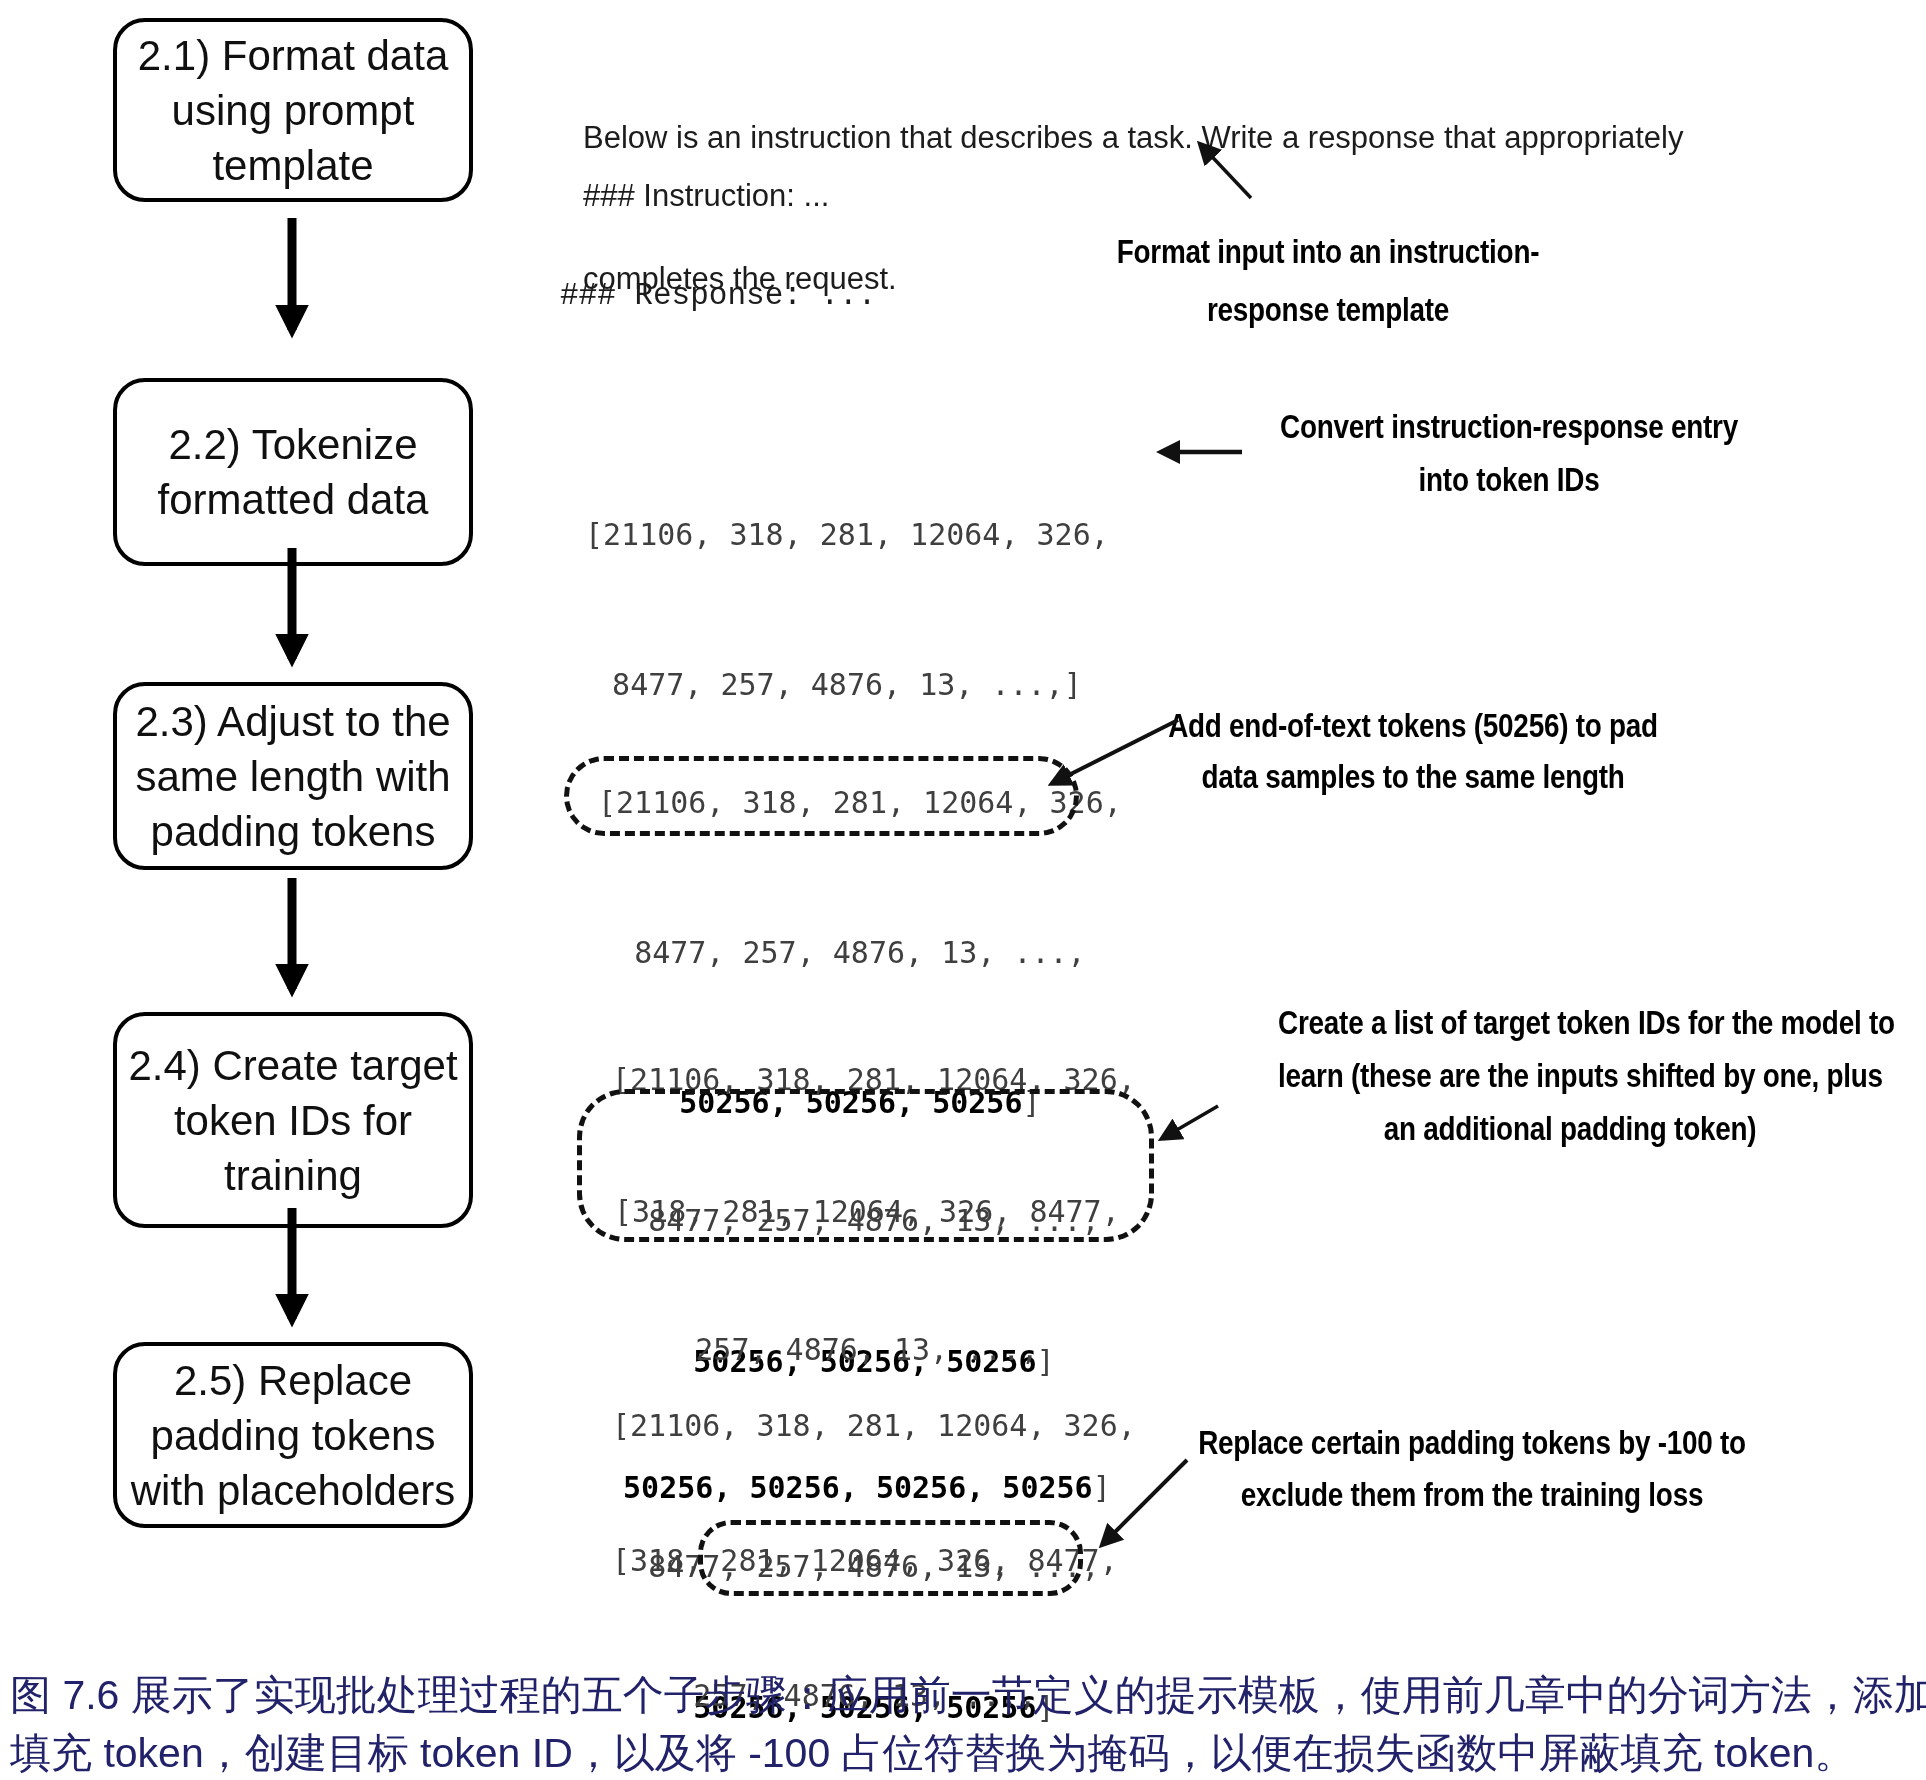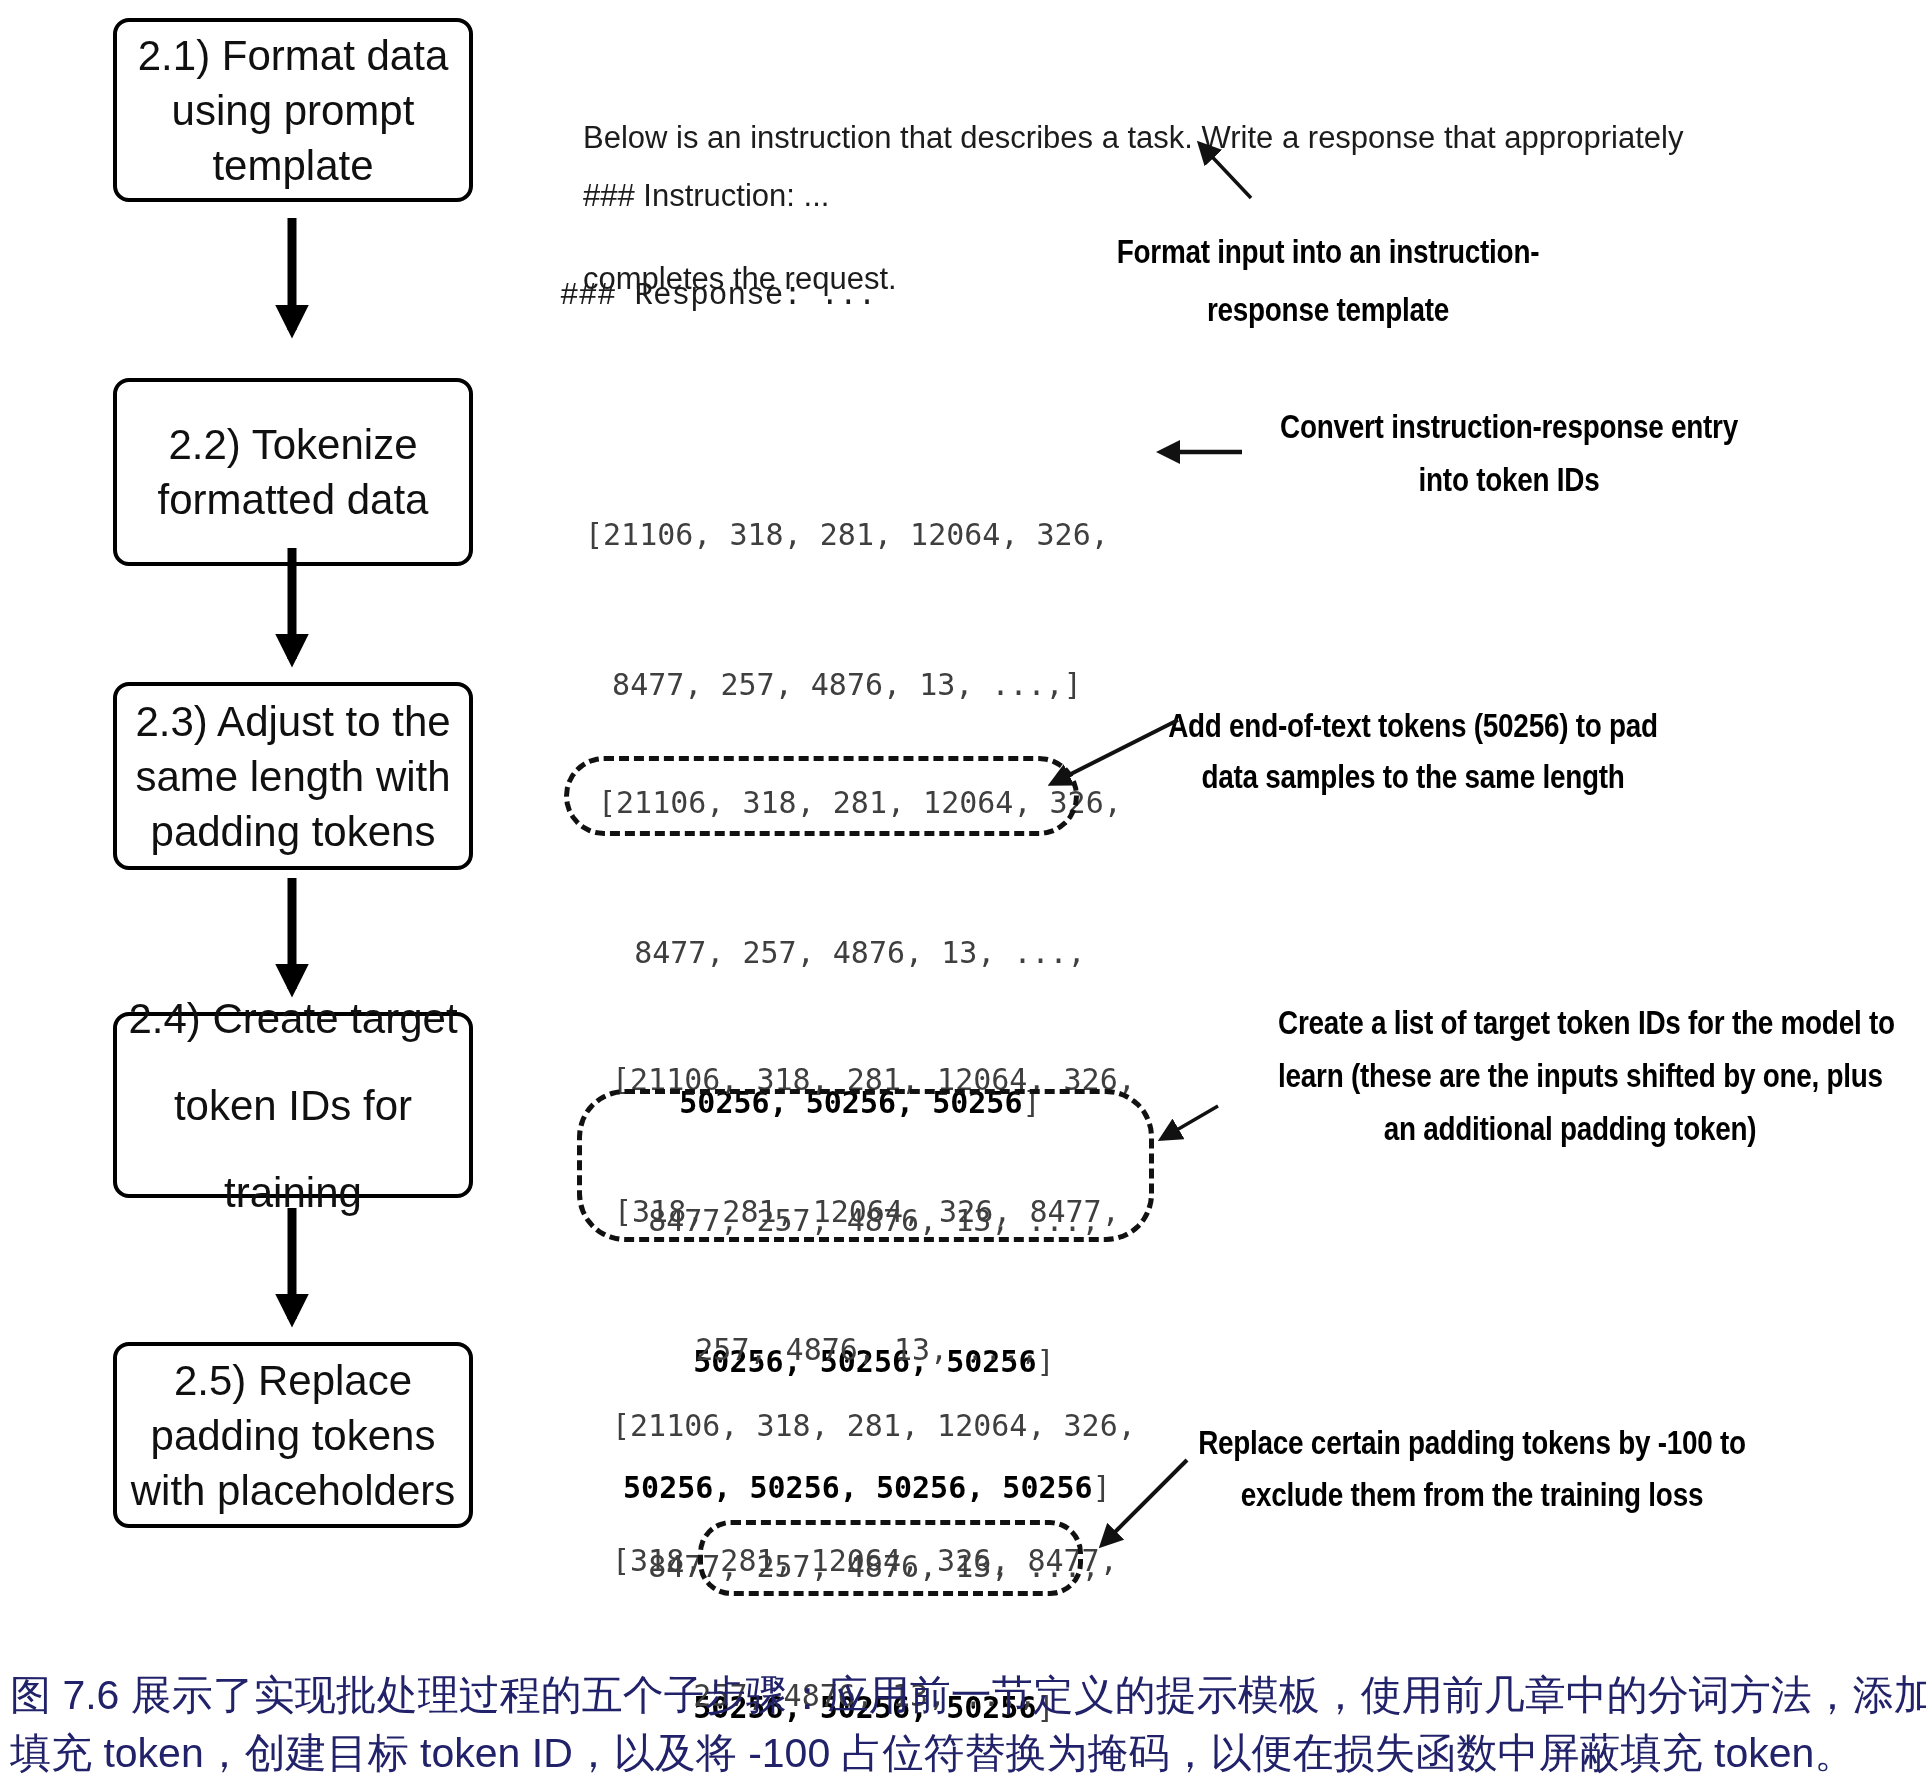--- a/index.html
+++ b/index.html
@@ -1,21 +1,21 @@
 <!DOCTYPE html>
 <html><head>
 <meta charset="utf-8">
 <style>
   html,body{margin:0;padding:0;background:#fff;}
   .canvas{position:relative;width:1926px;height:1780px;background:#ffffff;
           font-family:"Liberation Sans",sans-serif;overflow:hidden;}
 
   
   .flow-box{position:absolute;left:113px;width:360px;box-sizing:border-box;
-            border:4px solid #000;border-radius:16px;background:#fff;
+            border:4px solid #000;border-radius:32px;background:#fff;
             display:flex;flex-direction:column;align-items:center;justify-content:center;
             text-align:center;font-size:42px;line-height:55px;color:#101010;}
   .flow-box .bl{white-space:nowrap;}
 
   
   .code{position:absolute;font-family:"DejaVu Sans Mono",monospace;
         font-size:30px;color:#3f3f3f;white-space:pre;text-align:center;}
   .code .cl{display:block;}
   .code b{color:#000;font-weight:bold;}
 
@@ -46,21 +46,21 @@
   </div>
   <div class="flow-box" style="top:352px;height:188px;margin-top:26px;">
     <span class="bl">2.2) Tokenize</span>
     <span class="bl">formatted data</span>
   </div>
   <div class="flow-box" style="top:682px;height:188px;align-items:center;">
     <span class="bl">2.3) Adjust to the</span>
     <span class="bl">same length with</span>
     <span class="bl">padding tokens</span>
   </div>
-  <div class="flow-box" style="top:1012px;height:186px;gap:32px;">
+  <div class="flow-box" style="top:1012px;height:216px;">
     <span class="bl">2.4) Create target</span>
     <span class="bl">token IDs for</span>
     <span class="bl">training</span>
   </div>
   <div class="flow-box" style="top:1342px;height:186px;">
     <span class="bl">2.5) Replace</span>
     <span class="bl">padding tokens</span>
     <span class="bl">with placeholders</span>
   </div>
 

